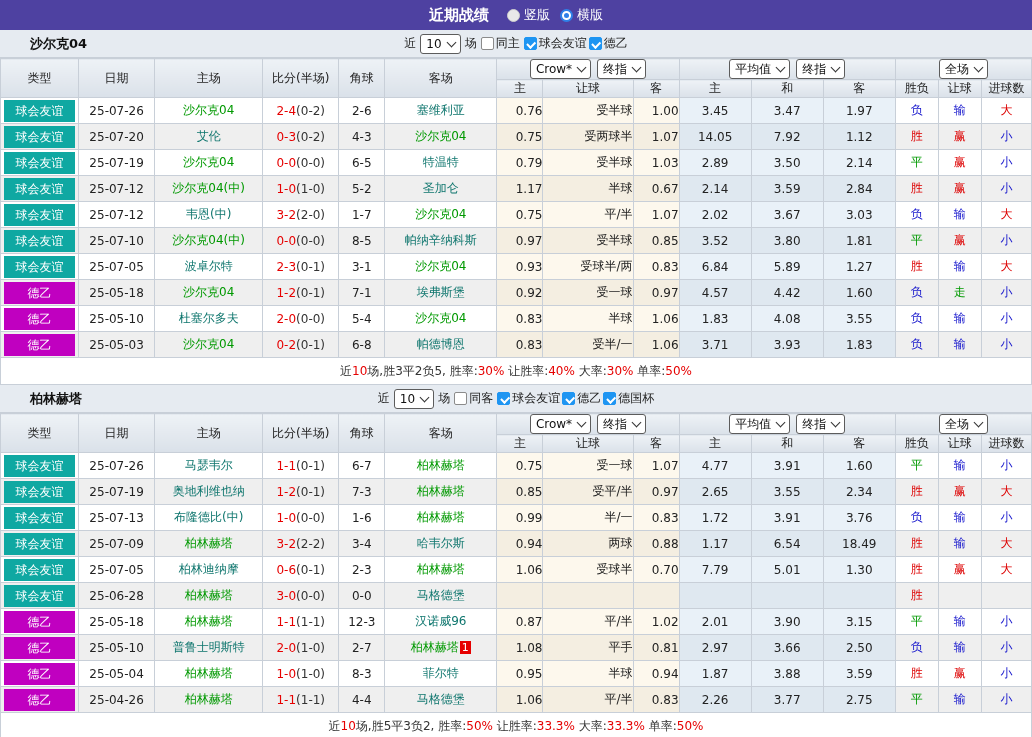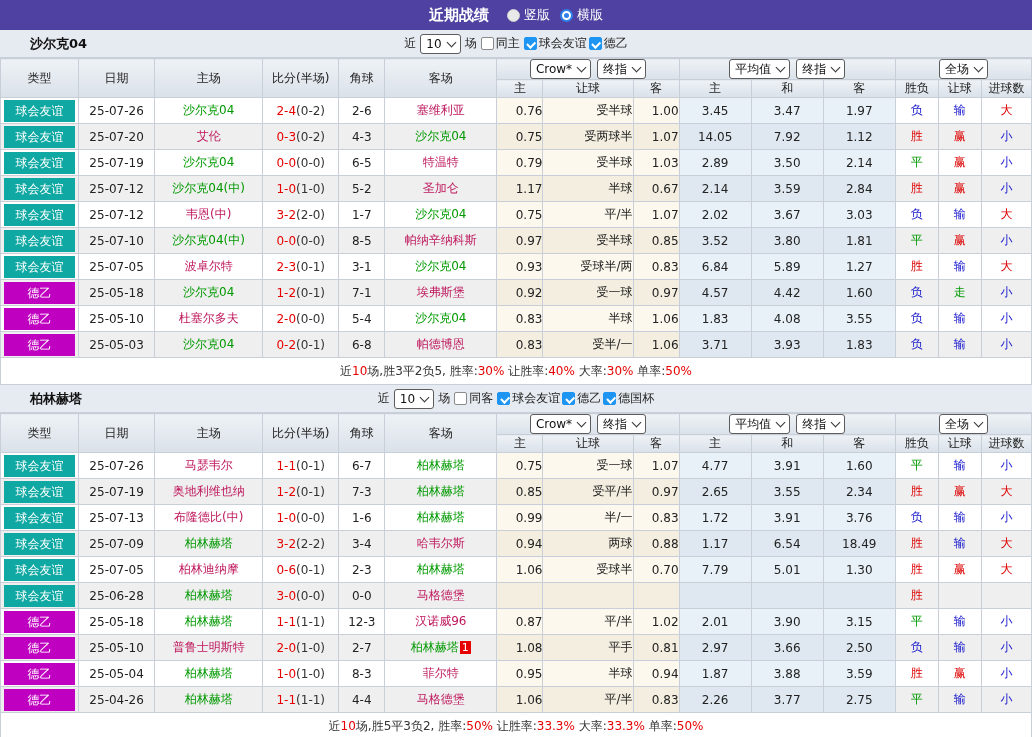--- a/index.html
+++ b/index.html
@@ -32,21 +32,21 @@
   thead tr.hB{height:15px;}
   .ddrow{display:flex;align-items:center;justify-content:center;gap:6px;}
   tbody tr{height:26px;background:#fff;}
   tbody tr:nth-child(even){background:#efefef;}
   td.crow{background:#fdf8ed;text-align:right;}
   tbody tr:nth-child(even) td.crow{background:#f4eee1;}
   td.avg{background:#e9f1f8;}
   tbody tr:nth-child(even) td.avg{background:#dfe8f0;}
   td.type{padding:0;}
   .badge{margin:1px 3px;height:22px;line-height:22px;color:#fff;font-size:12px;}
-  .team{color:#be185d;}
+  .team{color:#0f766e;}
   .team.hl{color:#009900;}
   .score{color:#e60000;}
   .half{color:#333;}
   .red{color:#dd0000;}
   .blue{color:#1414cc;}
   .green{color:#009900;}
   .redbadge{background:#e60000;color:#fff;font-size:11px;padding:0 2px;margin-left:1px;display:inline-block;line-height:13px;}
   .redbadge:empty{display:none;}
   
   .summary{height:27px;line-height:27px;text-align:center;font-size:12px;color:#333;border:1px solid #c8cfd8;border-top:none;white-space:pre;box-sizing:border-box;background:#fff;}

